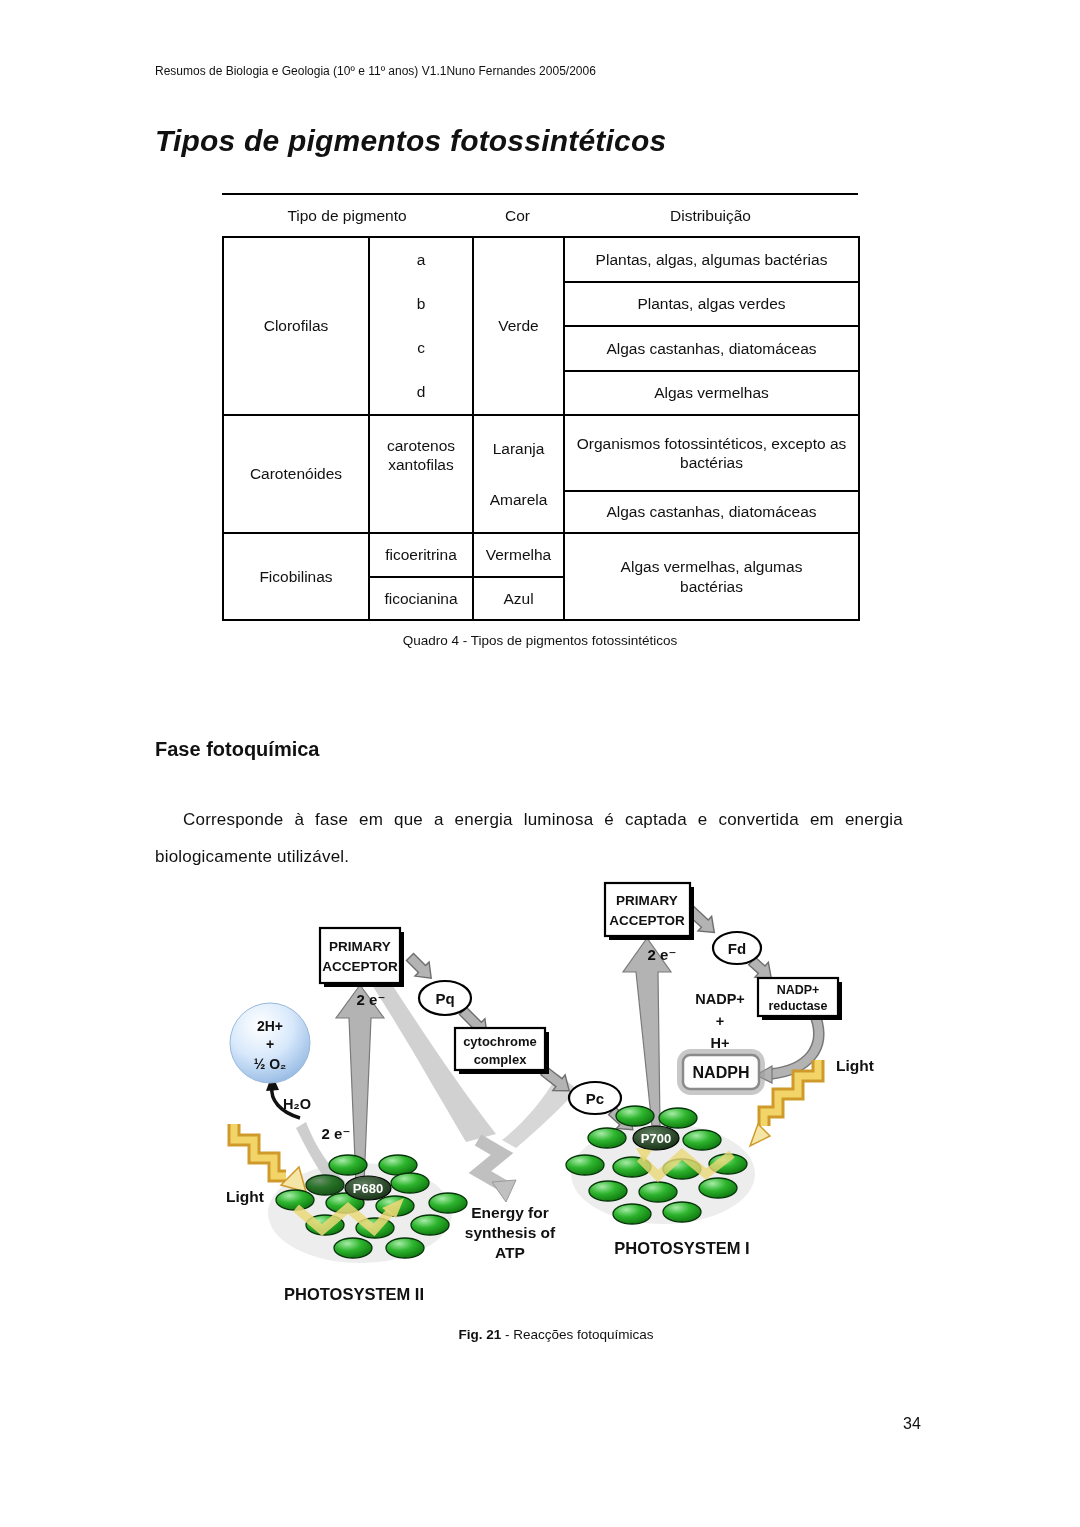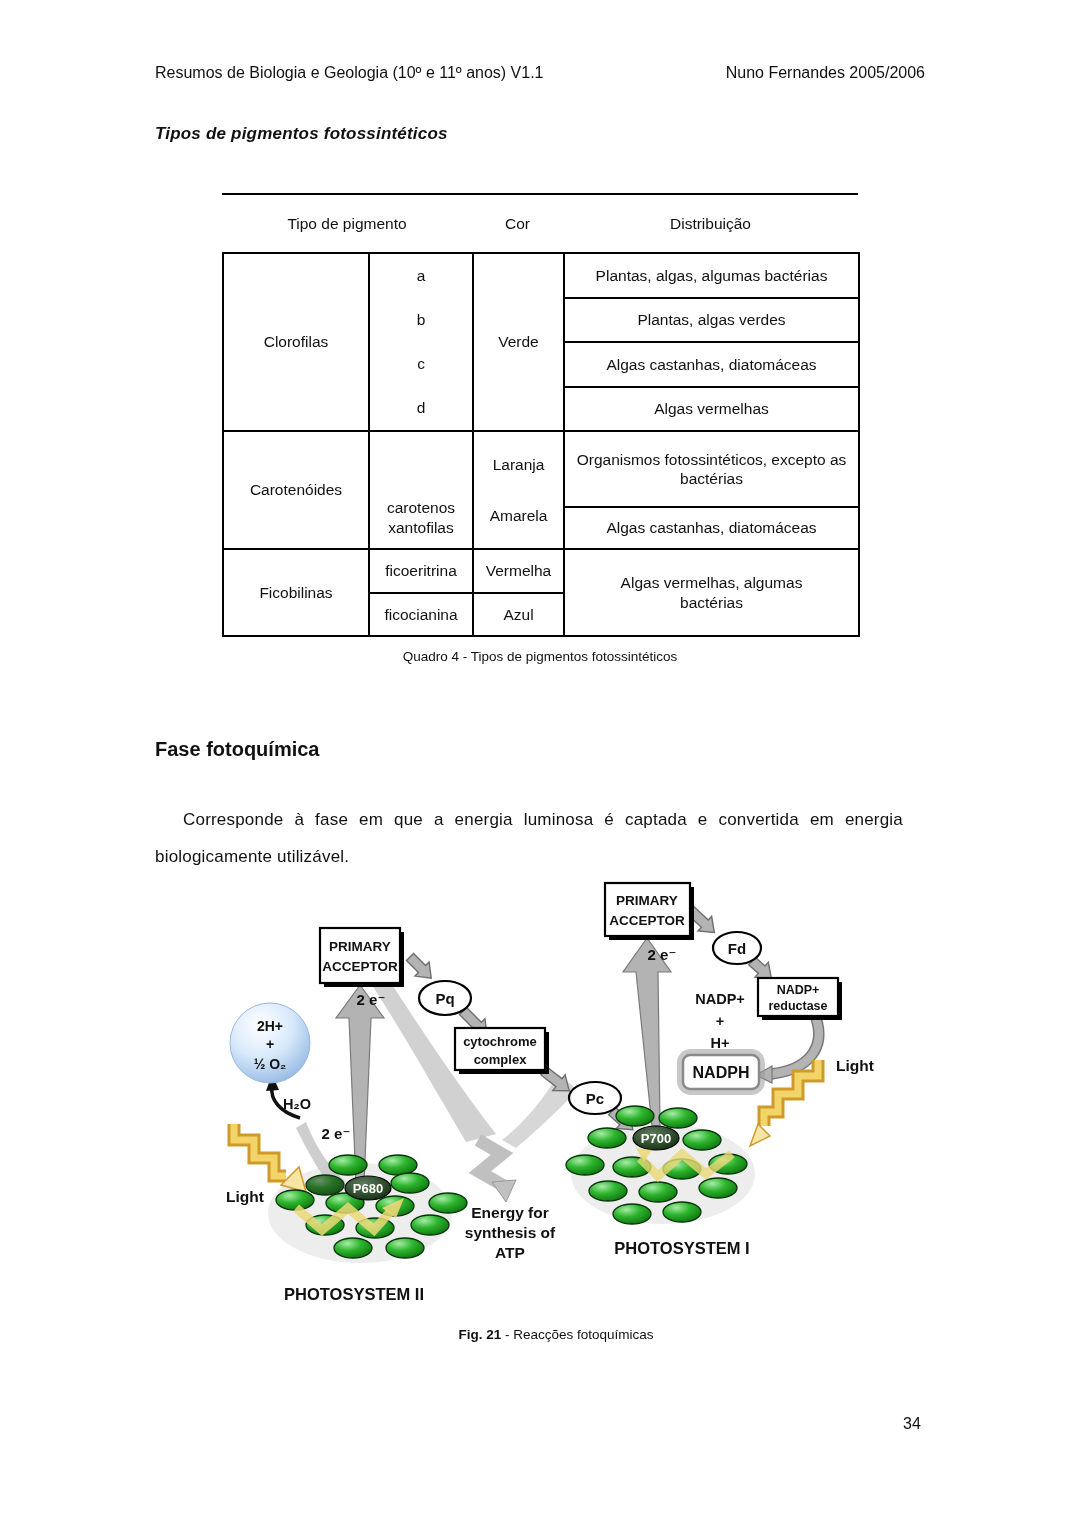--- a/index.html
+++ b/index.html
@@ -2,35 +2,35 @@
 <html><head>
 <meta charset="utf-8">
 <style>
   html,body{margin:0;padding:0;background:#e8e8e8;}
   .page{
     position:relative;width:1080px;height:1527px;background:#ffffff;
     font-family:"Liberation Sans","DejaVu Sans",sans-serif;color:#111;
     margin:0 auto;overflow:hidden;
   }
   
-  .doc-header{position:absolute;top:64px;left:155px;right:155px;display:flex;justify-content:space-between;font-size:16px;}
-  
-  .doc-title{position:absolute;top:124px;left:155px;font-size:17px;font-weight:bold;font-style:italic;letter-spacing:.2px;}
+  .doc-header{position:absolute;top:64px;left:155px;right:155px;display:flex;justify-content:flex-start;font-size:12px;}
+  
+  .doc-title{position:absolute;top:124px;left:155px;font-size:30px;font-weight:bold;font-style:italic;letter-spacing:.2px;}
   
   .ptable{position:absolute;left:222px;top:193px;width:636px;}
   .toprule{border-top:2px solid #000;height:0;}
-  .pheader{display:flex;height:57px;align-items:center;font-size:15.5px;}
+  .pheader{display:flex;height:41px;align-items:center;font-size:15.5px;}
   .pheader span{display:block;text-align:center;}
   .ph-tipo{width:250px;} .ph-cor{width:91px;} .ph-dist{width:295px;}
   table.pbody{border-collapse:collapse;table-layout:fixed;width:636px;border:2px solid #000;}
   table.pbody td{text-align:center;vertical-align:middle;font-size:15.5px;padding:0;line-height:1.25;}
   td.vl{border-left:2px solid #000;}
   td.hb{border-bottom:2px solid #000;}
   .subs4{display:flex;flex-direction:column;justify-content:space-around;height:176px;}
-  .subs2{display:flex;flex-direction:column;justify-content:flex-end;height:116px;box-sizing:border-box;padding:20px 0 11px;}
+  .subs2{display:flex;flex-direction:column;justify-content:flex-start;height:116px;box-sizing:border-box;padding:20px 0 11px;}
   .cor2{display:flex;flex-direction:column;justify-content:center;gap:31px;height:116px;}
   .two-line{line-height:30px;}
   .tcaption{margin-top:12px;text-align:center;font-size:13.5px;}
   .tcaption .cb{font-weight:normal;}
   
   .sec-heading{position:absolute;top:738px;left:155px;font-size:20px;font-weight:bold;text-align:right;}
   .sec-para{position:absolute;top:801px;left:155px;width:748px;font-size:17px;line-height:37px;
     text-align:justify;text-indent:28px;letter-spacing:.2px;}
   
   .figure-wrap{position:absolute;left:220px;top:878px;width:660px;height:438px;}

